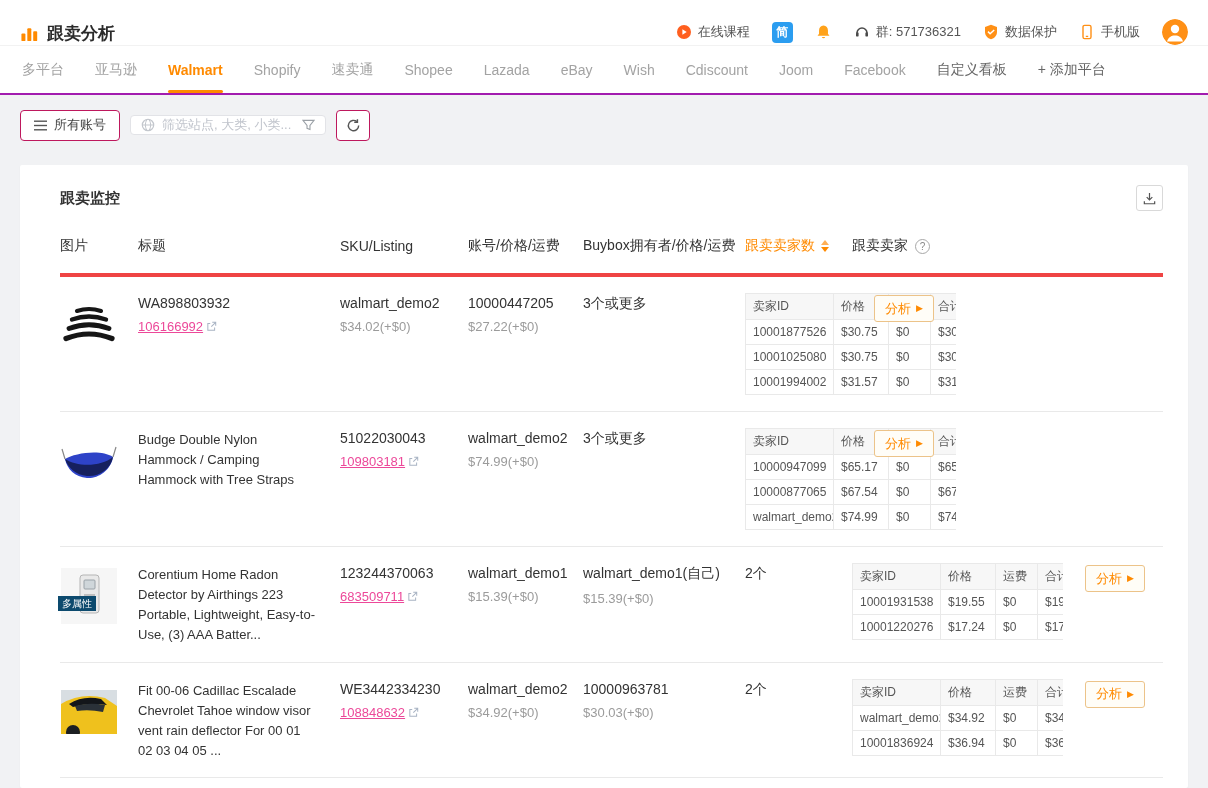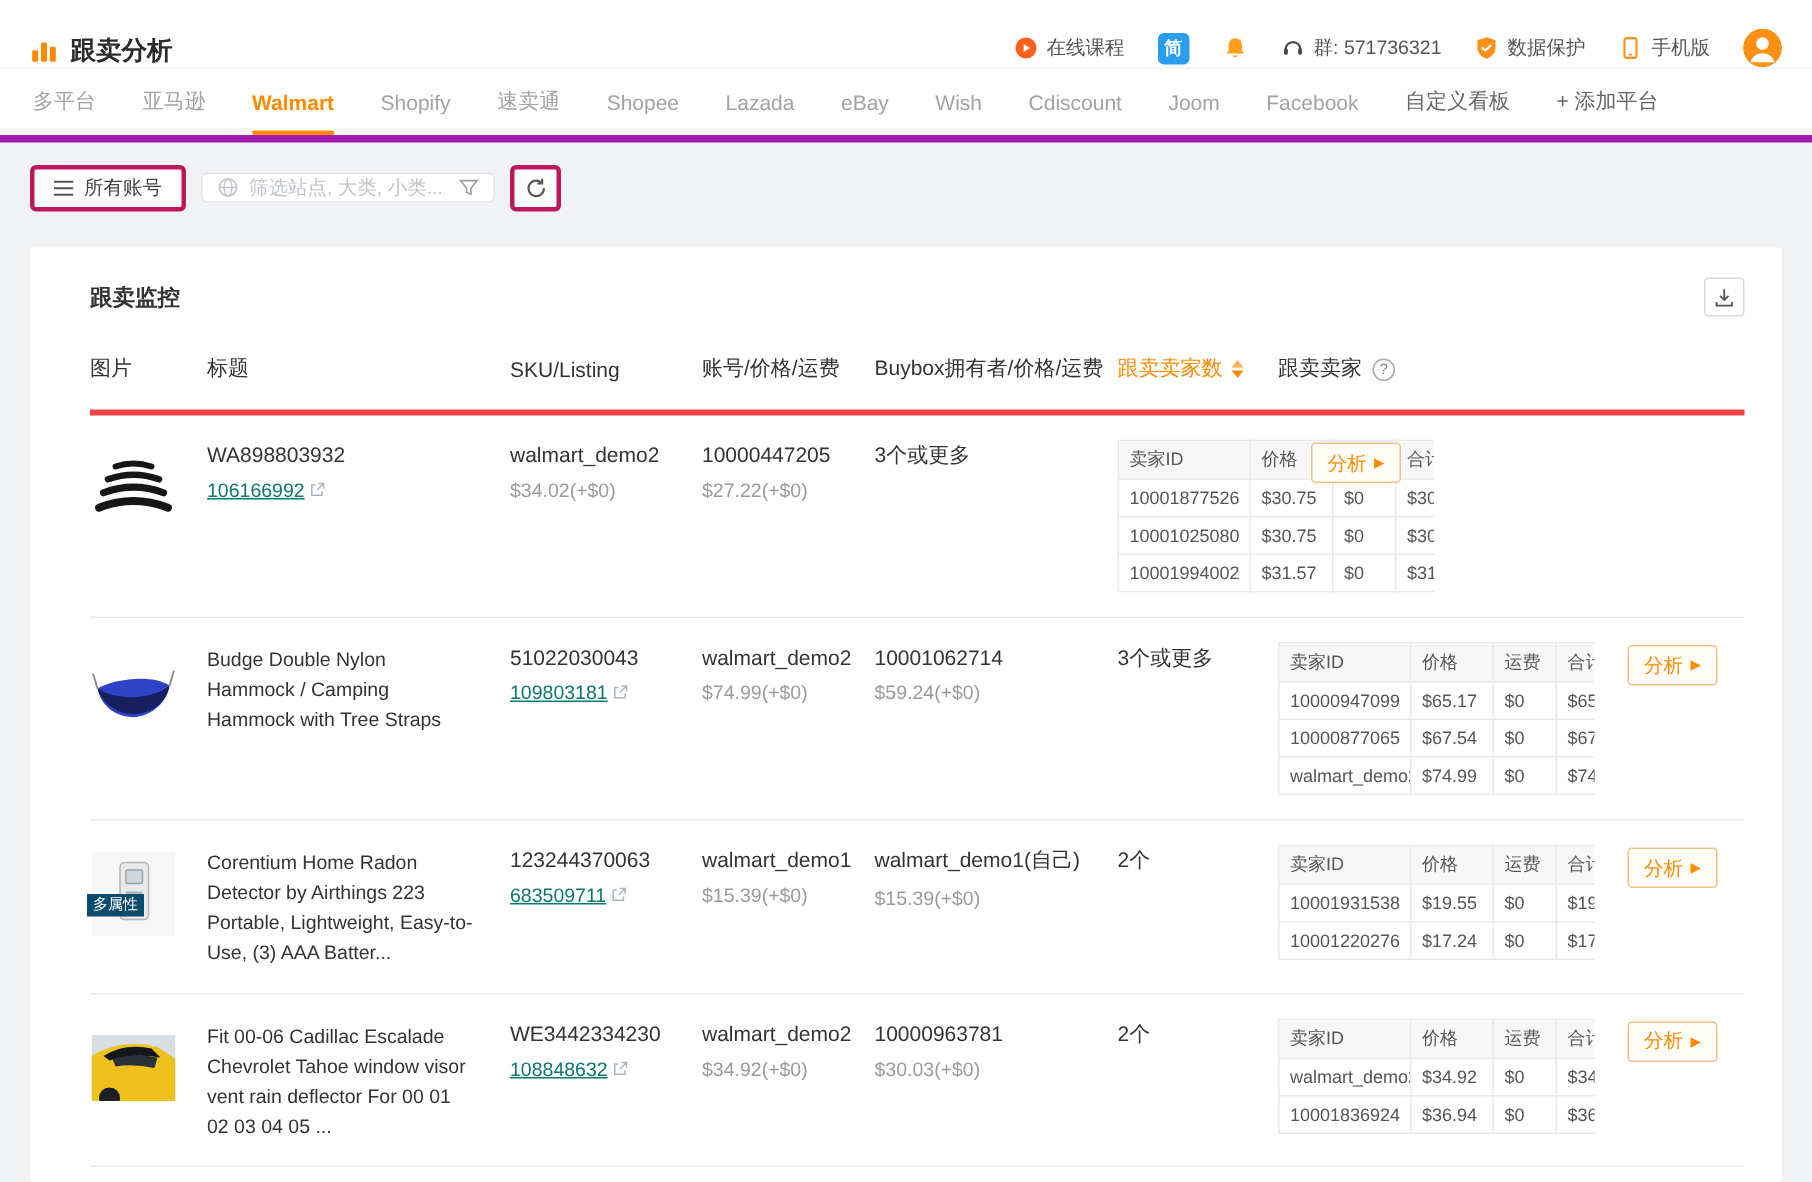--- a/index.html
+++ b/index.html
@@ -21,34 +21,34 @@
   .top-item { display:flex; align-items:center; gap:6px; font-size:13px; color:#555; cursor:pointer; }
   .lang-badge {
     width:21px; height:21px; background:#2b9df0; color:#fff; border-radius:4px;
     display:flex; align-items:center; justify-content:center; font-size:12px; font-weight:bold; cursor:pointer;
   }
   .avatar { width:26px; height:26px; border-radius:50%; overflow:hidden; cursor:pointer; }
 
   
   .tabsbar {
     height:49px; background:#fff; display:flex; align-items:center; gap:31px;
-    padding:0 22px; border-bottom:5px solid #a21caf; font-size:14px;
+    padding:0 22px; border-bottom:2px solid #a21caf; font-size:14px;
   }
   .tab { color:#a3a3a3; cursor:pointer; height:100%; display:flex; align-items:center; position:relative; white-space:nowrap; }
   .tab.dark { color:#666; }
   .tab.active { color:#ff8a00; font-weight:bold; }
   .tab.active::after {
     content:""; position:absolute; left:0; right:0; bottom:0; height:3px;
     background:#ff8a00; border-radius:2px;
   }
 
   
   .filterbar { display:flex; align-items:center; gap:10px; padding:15px 20px; height:60px; }
   .fbtn {
-    display:flex; align-items:center; gap:7px; background:#fff; border:3px solid #be185d;
+    display:flex; align-items:center; gap:7px; background:#fff; border:1px solid #be185d;
     border-radius:4px; height:31px; padding:0 13px; font-size:13px; color:#444; cursor:pointer;
     font-family:inherit;
   }
   .filter-input {
     display:flex; align-items:center; gap:7px; background:#fff; border:1px solid #e2e3e7;
     border-radius:4px; height:20px; padding:0 10px; width:196px; cursor:text;
   }
   .filter-input .ph { color:#c0c4cc; font-size:13px; flex:1; white-space:nowrap; overflow:hidden; }
   .iconbtn { width:34px; justify-content:center; padding:0; }
 
@@ -81,21 +81,21 @@
   .trow { padding:16px 0; border-bottom:1px solid #e9e9e9; }
   .pimg { width:58px; height:58px; position:relative; display:flex; align-items:center; justify-content:center; margin-top:4px; }
   .pbadge {
     position:absolute; left:-2px; bottom:14px; background:#0c4a6e; color:#fff;
     font-size:10px; padding:1px 4px; line-height:13px;
   }
   .col-title { font-size:13px; line-height:1.55; color:#333; padding-right:22px; padding-top:2px; }
   .sku-line { font-size:14px; color:#333; padding-top:2px; }
   .listing {
     display:inline-flex; align-items:center; gap:3px; margin-top:8px;
-    color:#0f766e; font-size:13px; text-decoration:underline; cursor:pointer;text-align:right;
+    color:#ec4899; font-size:13px; text-decoration:underline; cursor:pointer;text-align:right;
   }
   .name-line { font-size:14px; color:#333; padding-top:2px; }
   .sub { color:#9b9b9b; font-size:13px; margin-top:8px; }
   .count-cell { font-size:14px; color:#333; padding-top:2px; }
 
   .sellers-clip { width:211px; overflow:hidden; }
   table.sellers { border-collapse:collapse; width:233px; table-layout:fixed; }
   table.sellers th, table.sellers td {
     border:1px solid #e9e9e9; font-size:12px; color:#555; padding:4px 7px;
     text-align:left; white-space:nowrap; overflow:hidden; font-weight:normal; height:25px;
@@ -365,24 +365,20 @@
         <svg width="11" height="11" viewBox="0 0 12 12">
               <path d="M4.6 2.6H2v7.4h7.4V7" fill="none" stroke="#a9b4c4" stroke-width="1.1"></path>
               <path d="M6.8 1.4h3.8v3.8M10.6 1.4L5.8 6.2" fill="none" stroke="#a9b4c4" stroke-width="1.1"></path>
             </svg>
       </span>
     </div>
     <div class="col">
       <div class="name-line">walmart_demo2</div>
       <div class="sub">$74.99(+$0)</div>
     </div>
-    <div class="col">
-      <div class="name-line">10001062714</div>
-      <div class="sub">$59.24(+$0)</div>
-    </div>
     <div class="col count-cell">3个或更多</div>
     <div class="col">
       <div class="sellers-clip">
         <table class="sellers">
           <colgroup>
                 <col class="c-id">
                 <col class="c-p">
                 <col class="c-s">
                 <col class="c-t">
               </colgroup>

